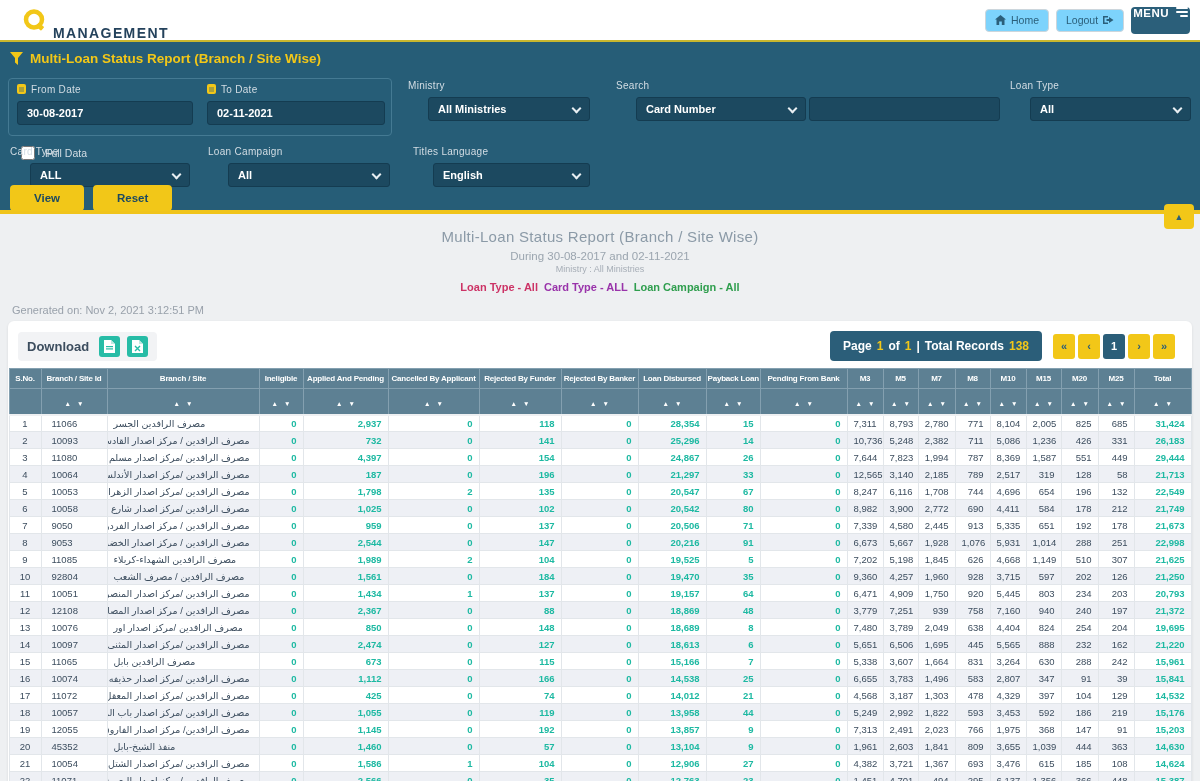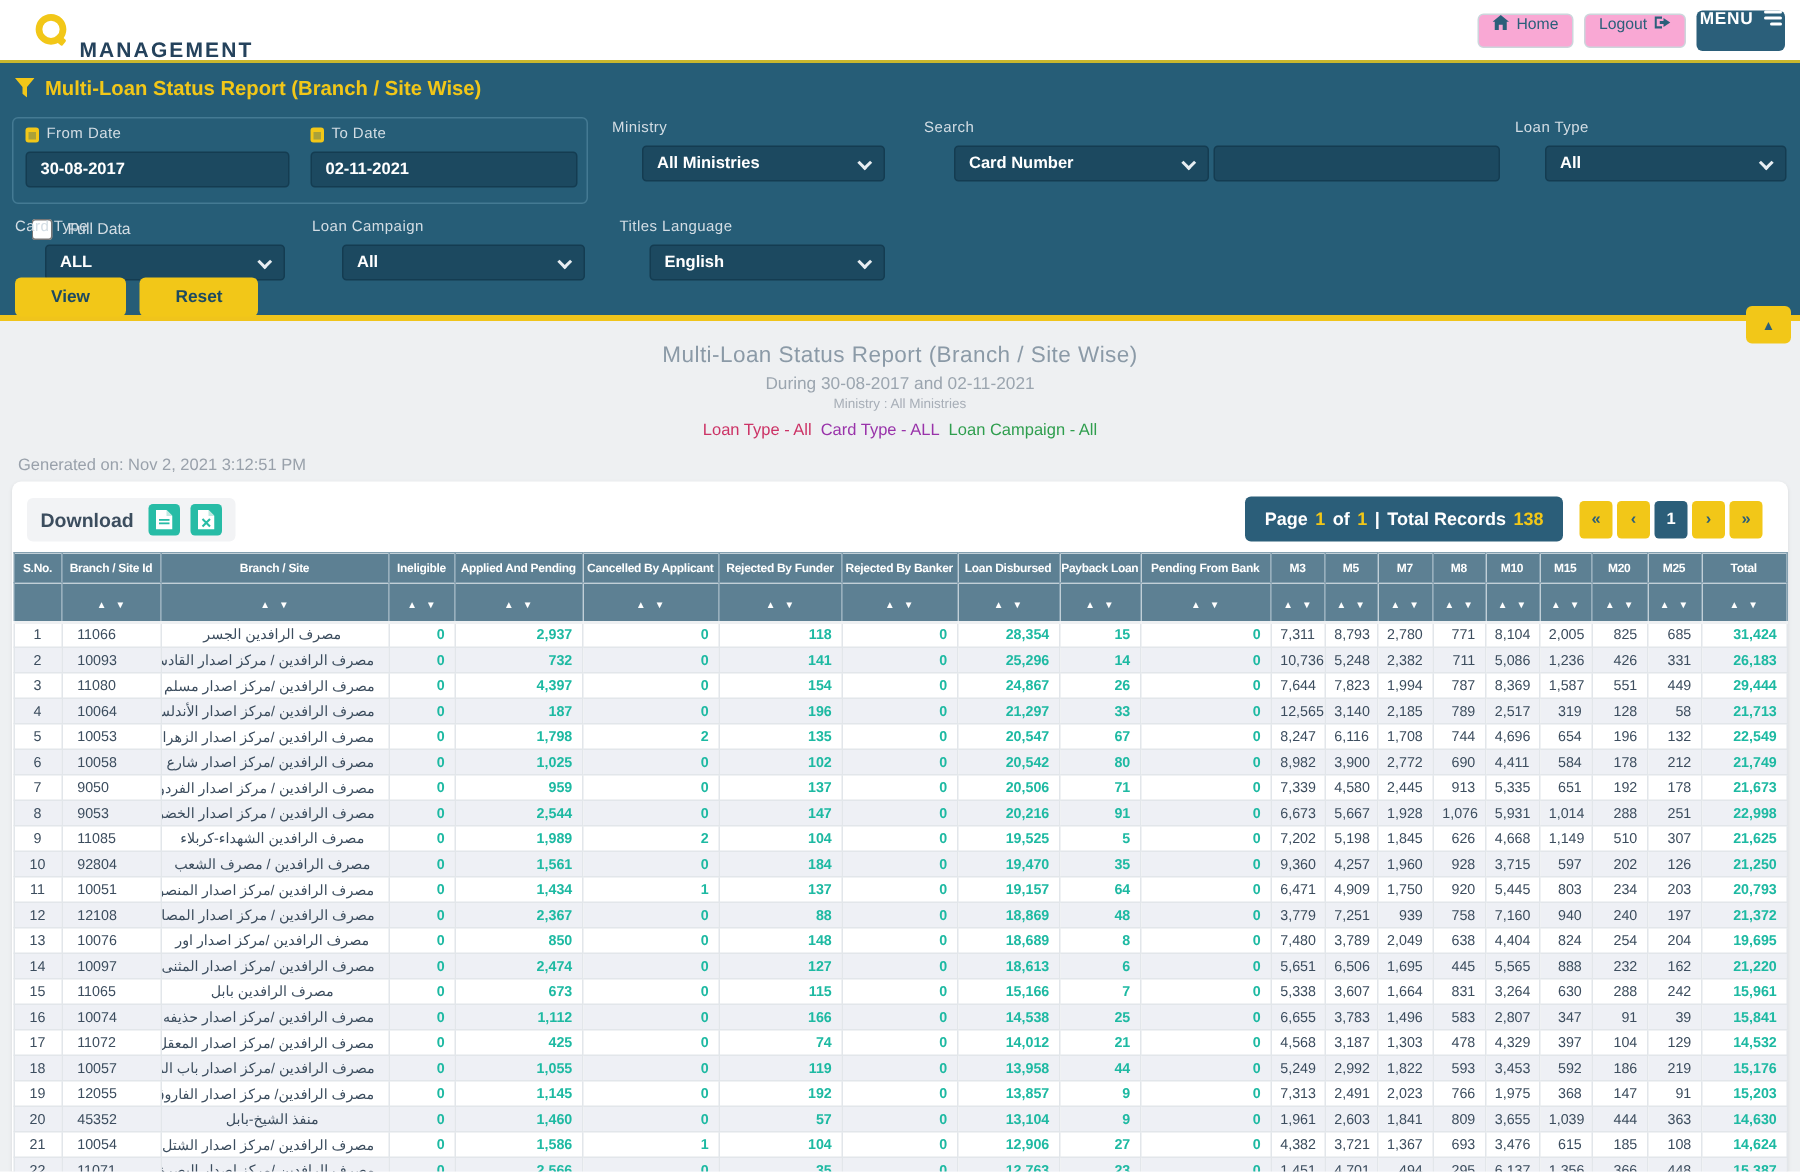--- a/index.html
+++ b/index.html
@@ -16,22 +16,22 @@
     height:42px; background:#ffffff; border-bottom:2px solid #c9b72e;
     display:flex; align-items:center; justify-content:space-between;
     padding:0 10px 0 22px;
   }
   .logo { display:flex; align-items:center; gap:6px; }
   .logo-text { display:flex; flex-direction:column; line-height:1;margin-top:36px; }
   .logo-title { font-size:14px; font-weight:bold; color:#24425c; letter-spacing:1.4px; }
   .logo-sub { font-size:6.5px; color:#b8bec6; letter-spacing:3.1px; margin-top:3px; }
   .top-actions { display:flex; gap:7px; align-items:center; }
   .btn-outline {
-    display:flex; align-items:flex-start; gap:5px; height:23px; padding:0 9px;
-    border:1px solid #ccd6dc; border-radius:4px; background:#f9a8d4;
+    display:flex; align-items:center; gap:5px; height:23px; padding:0 9px;
+    border:1px solid #ccd6dc; border-radius:4px; background:#7dd3fc;
     color:#2b5f7a; font-size:10.5px; cursor:pointer;
     font-family:inherit;
   }
   .btn-menu {
     height:27px; padding:0 2px; background:#2b5f7a; color:#fff;
     font-weight:bold; font-size:11.5px; border-radius:4px;
     display:flex; gap:7px; border:none; cursor:pointer;
     letter-spacing:.5px; font-family:inherit;
   }
   .menu-bars { display:flex; flex-direction:column; gap:2px; align-items:flex-end; }
@@ -42,21 +42,21 @@
   .filter-panel {
     position:relative; height:172px; background:#265d77;
     border-bottom:4px solid #f0c41b;
   }
   .panel-title {
     position:absolute; left:10px; top:9px; display:flex; gap:7px; align-items:center;
     color:#f2c718; font-weight:bold; font-size:13.5px;
   }
   .filter-field { position:absolute; }
   .field-label {
-    color:#d3dde4; font-size:10px; display:flex; gap:5px; align-items:flex-end;
+    color:#d3dde4; font-size:10px; display:flex; gap:5px; align-items:flex-start;
     margin-bottom:6px; letter-spacing:.3px;
   }
   .cal-icon { width:9px; height:10px; background:#f2c718; border-radius:2px; position:relative; }
   .cal-icon::after { content:""; position:absolute; left:2px; top:3px; right:2px; bottom:2px; background:#265d77; opacity:.35; }
   .text-input, .sel {
     height:24px; background:#1c4960; border:1px solid #143c51; border-radius:3px;
     color:#fff; font-size:11px; font-weight:bold; padding:0 9px; width:100%;
     font-family:inherit;
   }
   .sel { appearance:none; -webkit-appearance:none; padding-right:22px; cursor:pointer; }
@@ -86,21 +86,21 @@
     position:absolute; right:6px; top:204px; width:30px; height:25px;
     background:#f2c718; border:none; border-radius:4px; color:#2b5f7a;
     font-size:9px; cursor:pointer; z-index:5; font-family:inherit;
   }
 
   
   .report { text-align:center; padding-top:14px; }
   .report-title { font-size:15px; color:#8b9aa7; letter-spacing:.3px; }
   .report-sub { font-size:11.5px; color:#9ba5af; margin-top:5px; }
   .report-ministry { font-size:9px; color:#a7aeb7; margin-top:2px; }
-  .report-tags { font-size:11px; font-weight:normal; margin-top:7px; }
+  .report-tags { font-size:11px; font-weight:bold; margin-top:7px; }
   .report-tags span { margin:0 3px; }
   .generated { text-align:left; font-size:11px; color:#99a1ab; margin:11px 0 5px 12px; }
 
   .card {
     margin:0 8px; background:#fff; border-radius:6px 6px 0 0;
     padding-top:9px; box-shadow:0 1px 3px rgba(0,0,0,.09);
     height:467px;
   }
   .toolbar { display:flex; justify-content:space-between; align-items:center; padding:0 17px 0 10px; height:32px; }
   .download-box {
@@ -136,21 +136,21 @@
   thead tr.sorts th { height:26px; border-bottom:2px solid #eef0f2; }
   .sort-ic { color:#fff; font-size:6.5px; margin:0 3px; cursor:pointer; }
   tbody td {
     height:17px; border:1px solid #e2e6ea; padding:0 6px;
     color:#3c4d5e; font-size:9.5px; white-space:nowrap; overflow:hidden;
   }
   tbody tr:nth-child(even) { background:#eef0f5; }
   tbody tr:nth-child(odd) { background:#fff; }
   td.c-center { text-align:center; }
   td.c-id { text-align:left; padding-left:10px; }
-  td.c-branch { direction:rtl; text-align:center; padding-right:9px; font-size:9.5px;margin-top:12px; }
+  td.c-branch { direction:rtl; text-align:left; padding-right:9px; font-size:9.5px;margin-top:12px; }
   td.c-num { text-align:right; }
   td.c-teal { color:#1db9a2; font-weight:bold; }
 </style>
 </head>
 <body>
 
 <div class="app">
 
   <header class="topbar">
     <div class="logo">

